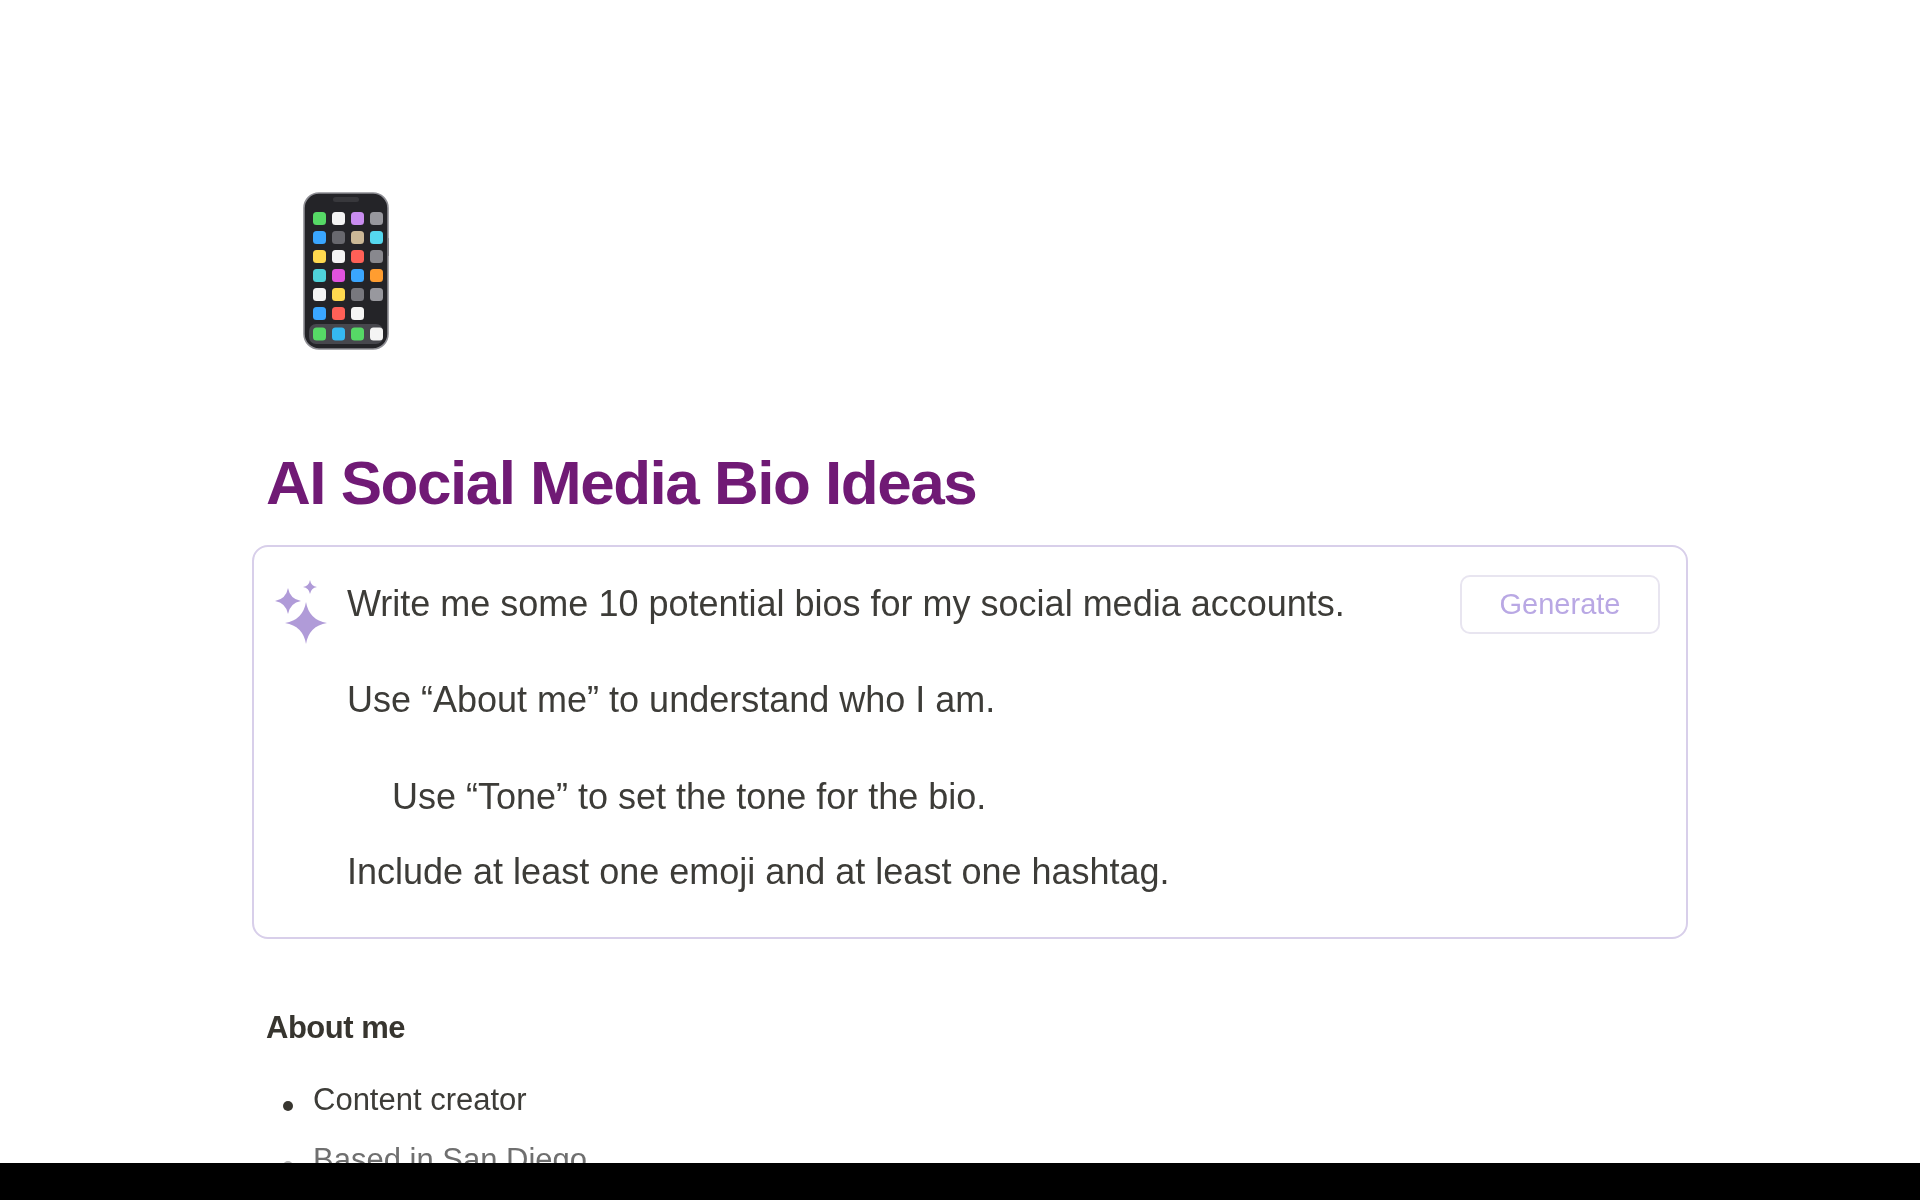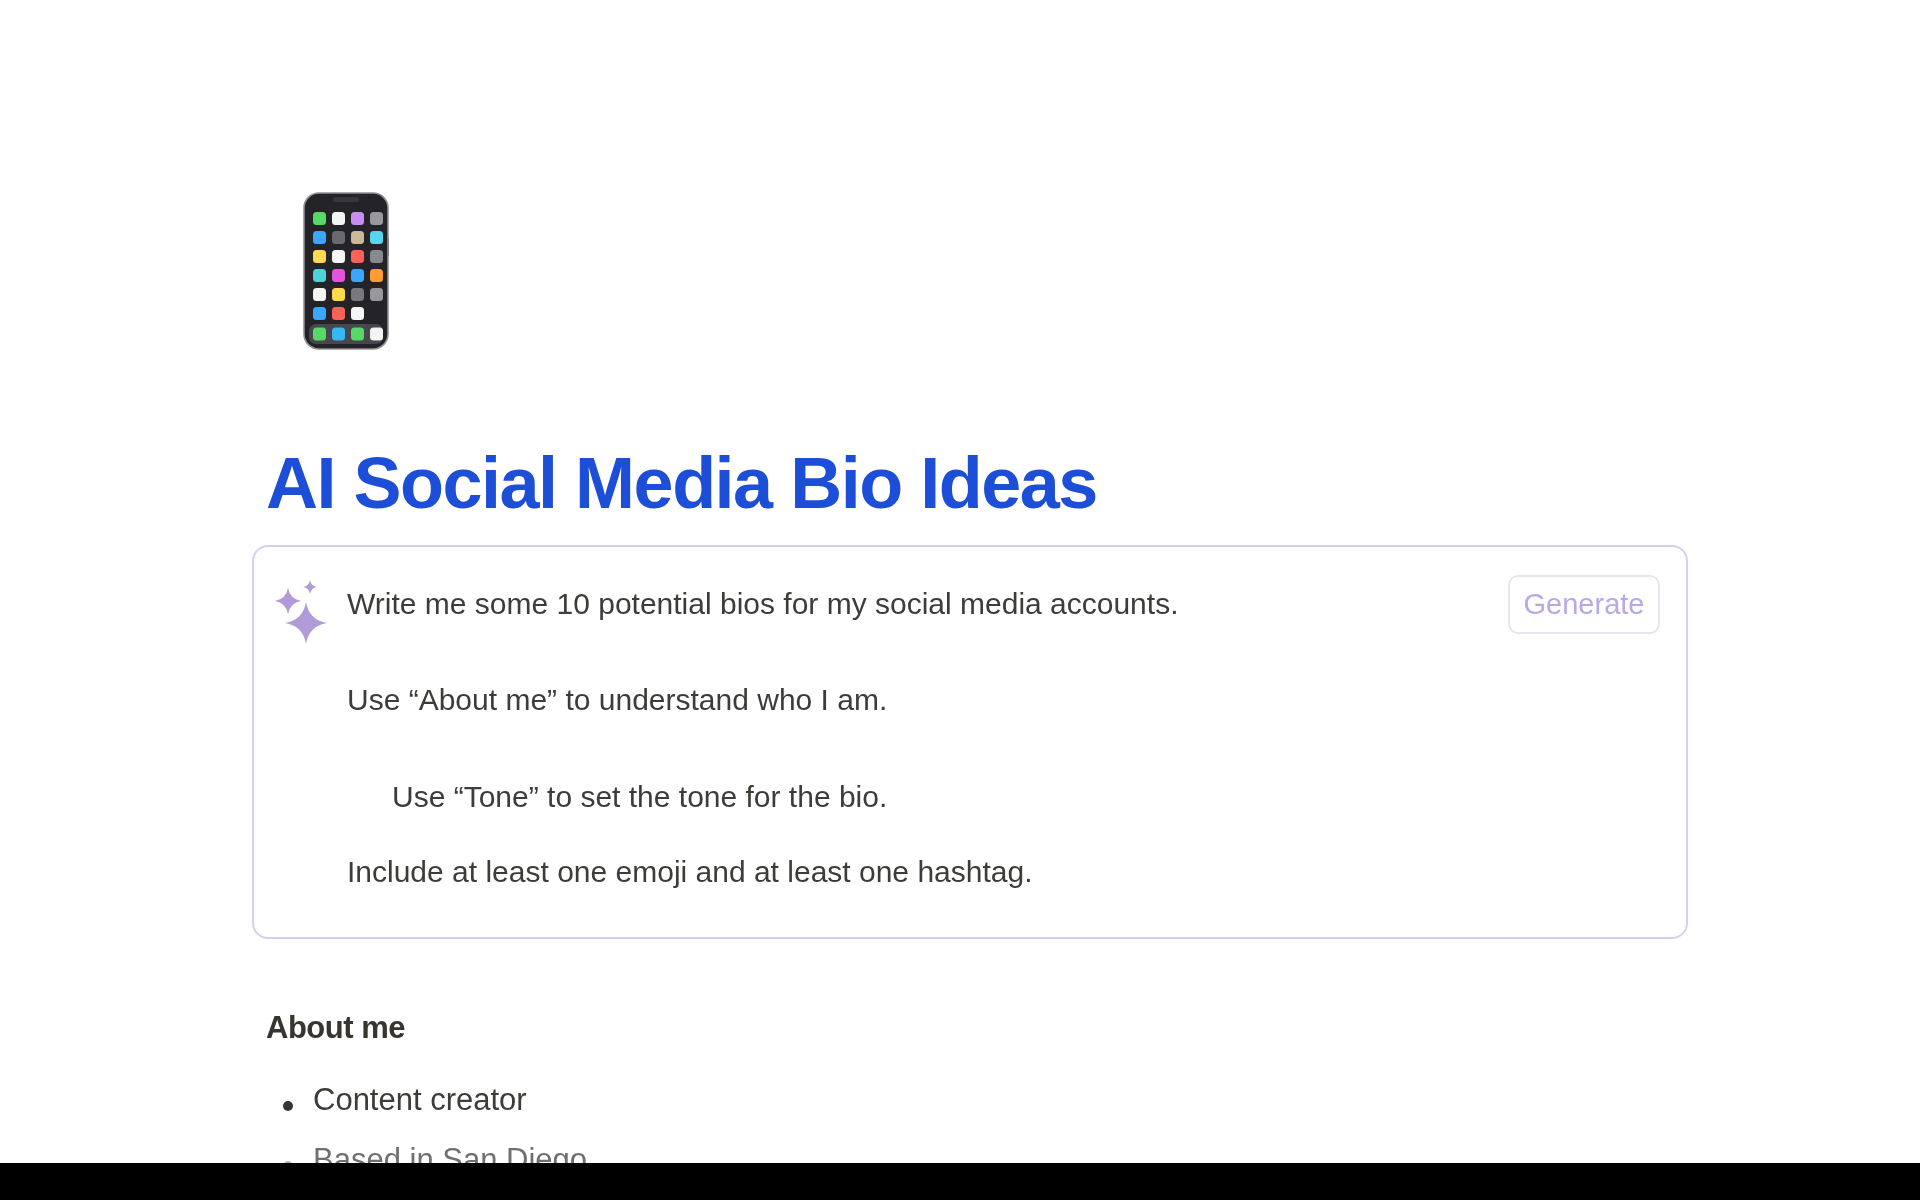--- a/index.html
+++ b/index.html
@@ -16,25 +16,25 @@
     left: 303px;
     top: 192px;
     width: 86px;
     height: 158px;
   }
 
   .page-title {
     position: absolute;
     left: 266px;
     top: 440px;
-    font-size: 72px;
+    font-size: 62px;
     line-height: 86px;
     font-weight: 700;
     letter-spacing: -1.5px;
-    color: #1d4ed8;
+    color: #701a75;
     white-space: nowrap;
   }
 
   .ai-block {
     position: absolute;
     left: 252px;
     top: 545px;
     width: 1436px;
     height: 394px;
     background: #ffffff;
@@ -47,35 +47,35 @@
     left: 16px;
     top: 30px;
     width: 64px;
     height: 68px;
   }
 
   .prompt-line {
     position: absolute;
     left: 93px;
     width: 1100px;
-    font-size: 30px;
+    font-size: 36px;
     line-height: 34px;
     color: #3d3c38;
     white-space: nowrap;
   }
   .prompt-line.l1 { top: 40px; }
   .prompt-line.l2 { top: 136px; }
   .prompt-line.l3 { top: 233px; margin-left: 45px; }
   .prompt-line.l4 { top: 308px; }
 
   .generate-btn {
     position: absolute;
     top: 28px;
     right: 26px;
-    width: 152px;
+    width: 200px;
     height: 59px;
     background: #ffffff;
     border: 2px solid #e8e5f0;
     border-radius: 10px;
     font-family: "Liberation Sans", sans-serif;
     font-size: 29px;
     font-weight: 500;
     color: #b9a8e4;
     text-align: center;
     line-height: 55px;

